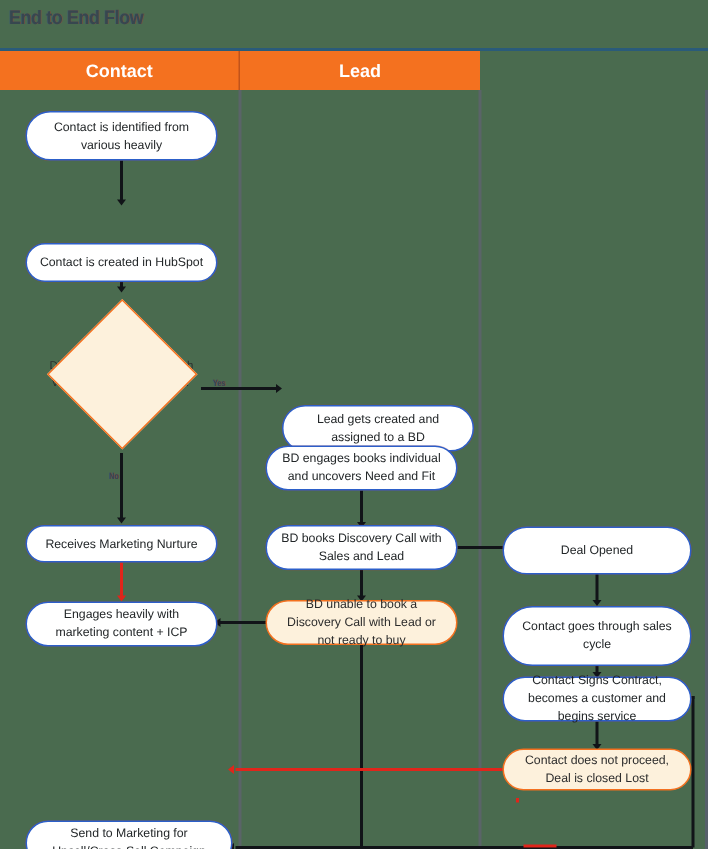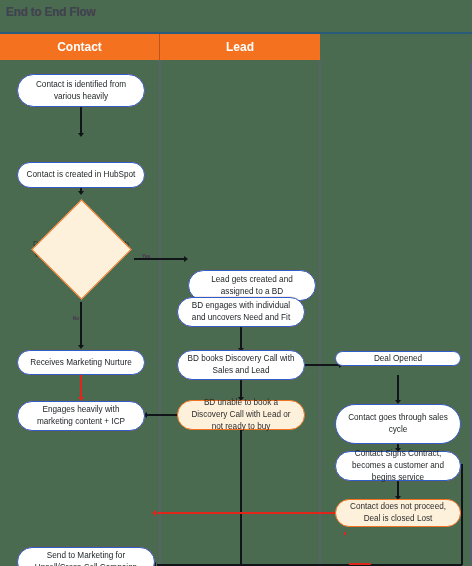--- a/index.html
+++ b/index.html
@@ -155,21 +155,21 @@
     <div class="node blue" style="left:17px;top:367px;width:128px;height:30px;">Engages heavily with marketing content + ICP</div>
 
 
     <div class="node blue" style="left:17px;top:513px;width:138px;height:30px;">Send to Marketing for Upsell/Cross-Sell Campaign</div>
 
     <div class="node blue" style="left:188px;top:208px;width:128px;height:31px;margin-top:28px;">Lead gets created and assigned to a BD</div>
 
     <div class="conn" style="left:240px;top:239px;width:1.8px;height:23px;"></div>
     <div class="arrow down" style="left:237.5px;top:261px;"></div>
 
-    <div class="node blue" style="left:177px;top:263px;width:128px;height:30px;">BD engages with individual and uncovers Need and Fit</div>
+    <div class="node blue" style="left:177px;top:263px;width:128px;height:30px;">BD engages books individual and uncovers Need and Fit</div>
 
     <div class="conn" style="left:240px;top:293px;width:1.8px;height:22px;"></div>
     <div class="arrow down" style="left:237.5px;top:314px;"></div>
 
     <div class="node blue" style="left:177px;top:316px;width:128px;height:30px;">BD books Discovery Call with Sales and Lead</div>
 
     <div class="conn" style="left:240px;top:346px;width:1.8px;height:18px;"></div>
     <div class="arrow down" style="left:237.5px;top:363px;"></div>
 
     <div class="node orange" style="left:177px;top:366px;width:128px;height:30px;">BD unable to book a Discovery Call with Lead or not ready to buy</div>
@@ -177,21 +177,21 @@
     <div class="conn" style="left:305px;top:330px;width:36px;height:1.8px;"></div>
     <div class="arrow right" style="left:339px;top:327.5px;"></div>
 
     <div class="conn" style="left:161px;top:380px;width:18px;height:1.8px;"></div>
     <div class="conn" style="left:161px;top:380px;width:1.8px;height:1px;"></div>
     <div class="arrow left" style="left:143px;top:377.5px;"></div>
     <div class="conn" style="left:143px;top:380px;width:19px;height:1.8px;"></div>
 
     <div class="conn" style="left:240px;top:396px;width:1.8px;height:135px;"></div>
 
-    <div class="node blue" style="left:335px;top:317px;width:126px;height:15px;text-align:right;">Deal Opened</div>
+    <div class="node blue" style="left:335px;top:317px;width:126px;height:32px;text-align:right;">Deal Opened</div>
 
     <div class="conn" style="left:397px;top:341px;width:1.8px;height:26px;"></div>
     <div class="arrow down" style="left:394.5px;top:366px;"></div>
 
     <div class="node blue" style="left:335px;top:370px;width:126px;height:40px;">Contact goes through sales cycle</div>
 
     <div class="conn" style="left:397px;top:394px;width:1.8px;height:21px;"></div>
     <div class="arrow down" style="left:394.5px;top:414px;"></div>
 
     <div class="node blue" style="left:335px;top:417px;width:126px;height:30px;">Contact Signs Contract, becomes a customer and begins service</div>

